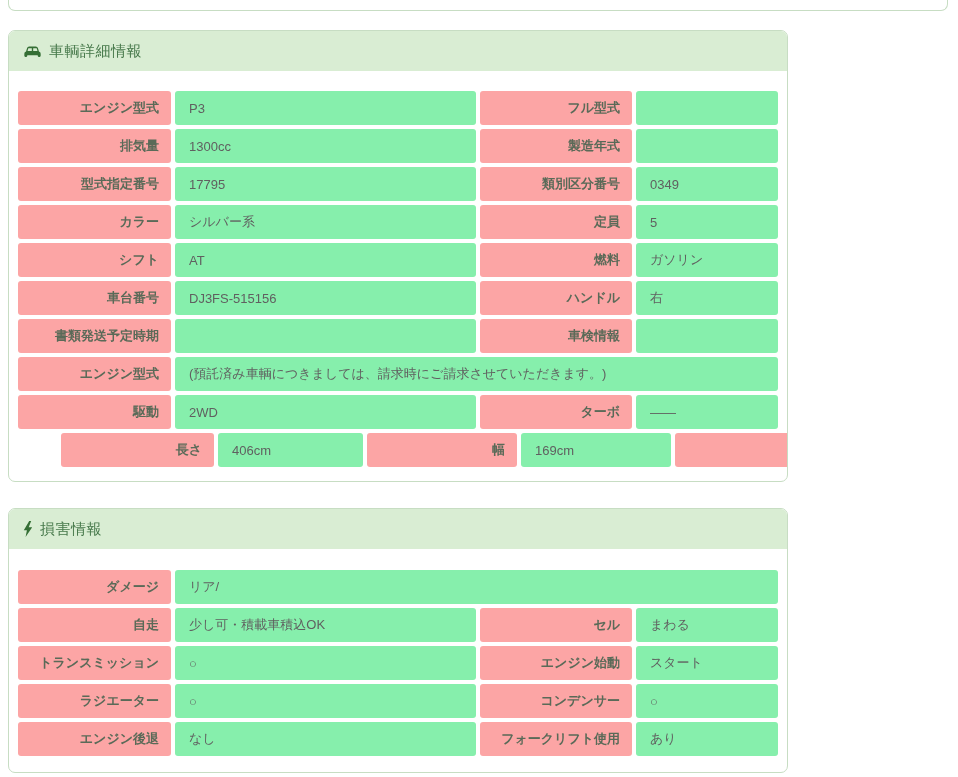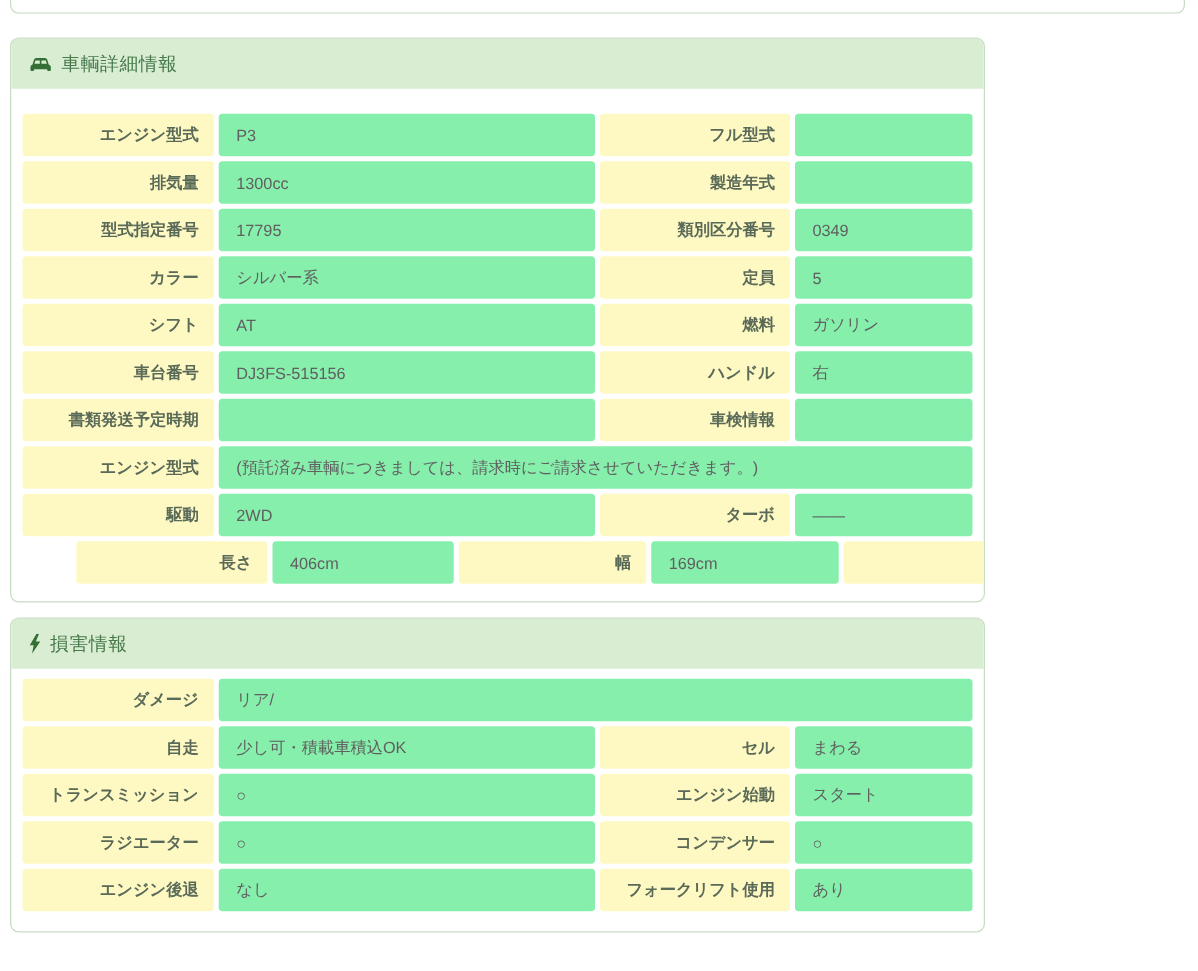--- a/index.html
+++ b/index.html
@@ -20,57 +20,57 @@
   }
   .panel {
     width: 780px;
     margin-left: 8px;
     border: 1px solid #c7ddc3;
     border-radius: 7px;
     background: #ffffff;
     overflow: hidden;
   }
   .panel-1 { margin-top: 19px; }
-  .panel-2 { margin-top: 12px; }
+  .panel-2 { margin-top: 26px; }
   .panel-header {
     height: 40px;
     background: #d9edd3;
     display: flex;
     align-items: center;
     padding-left: 14px;
     gap: 7px;
   }
   .panel-title {
     color: #47794b;
     font-size: 15px;
     letter-spacing: 0.5px;
   }
   .panel-header .icon { display: flex; align-items: center; }
   .panel-body-1 { padding: 20px 9px 14px 9px; }
-  .panel-body-2 { padding: 8px 9px 16px 9px; text-align: right; }
+  .panel-body-2 { padding: 21px 9px 16px 9px; text-align: right; }
   .row {
     display: grid;
     gap: 4px;
     margin-bottom: 4px;
   }
   .row:last-child { margin-bottom: 0; }
   .row.pair   { grid-template-columns: 153px 301px 152px 1fr; }
   .row.wide   { grid-template-columns: 153px 1fr; }
   .row.triple { grid-template-columns: 153px 145px 150px 150px 151px 1fr; margin-left: 43px; }
   .cell {
     height: 34px;
     display: flex;
     align-items: center;
     border-radius: 3px;
     font-size: 13px;
     overflow: hidden;
     white-space: nowrap;
   }
   .cell.label {
-    background: #fef9c3;
+    background: #fca5a5;
     color: #5a6a58;
     font-weight: bold;
     justify-content: flex-end;
     padding-right: 12px;
   }
   .cell.value {
     background: #86efac;
     color: #606060;
     justify-content: flex-start;
     padding-left: 14px;

